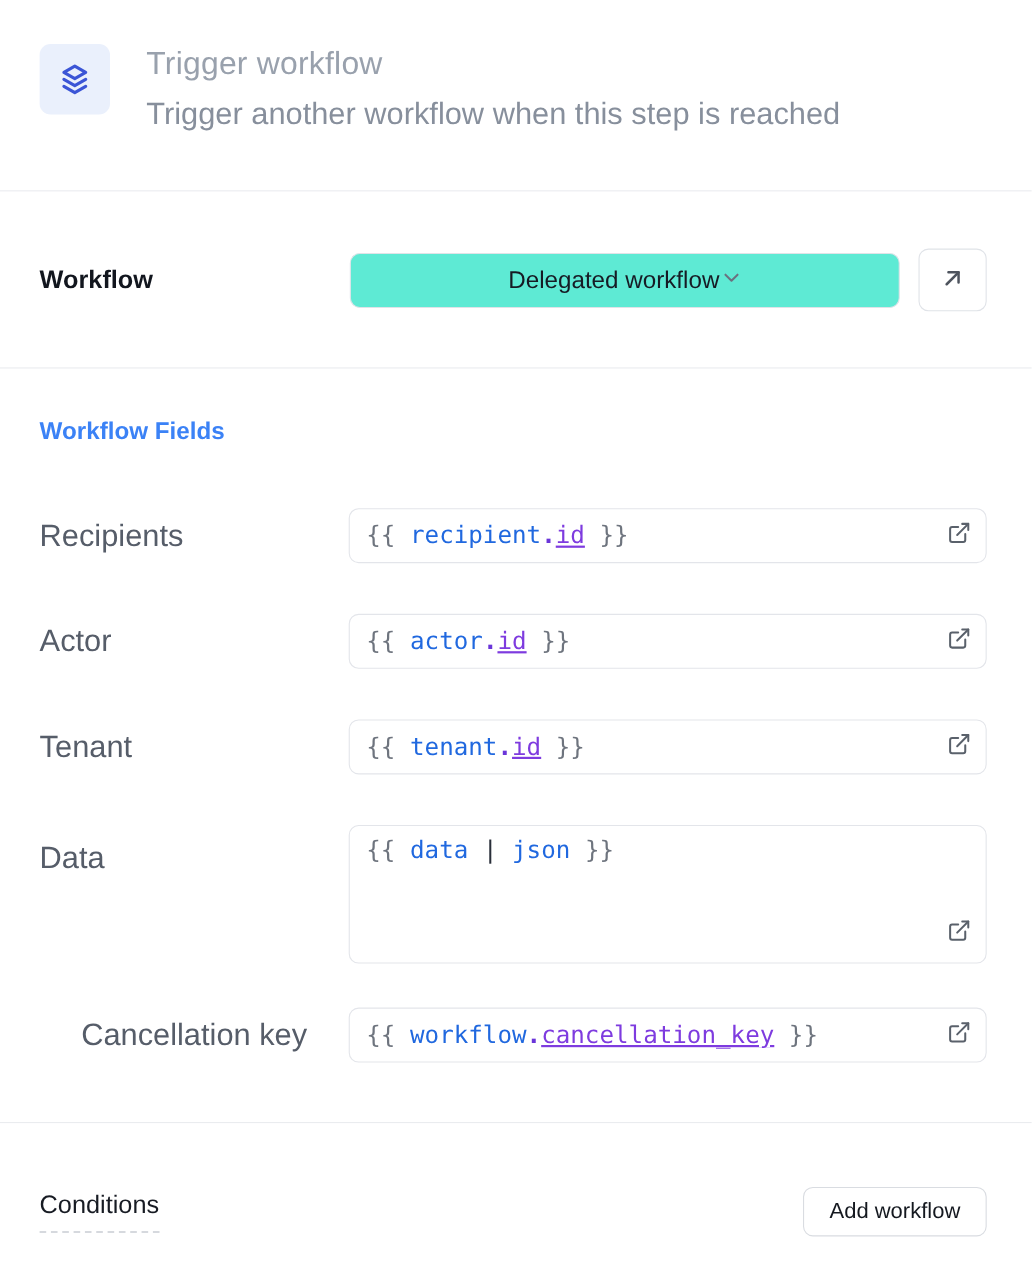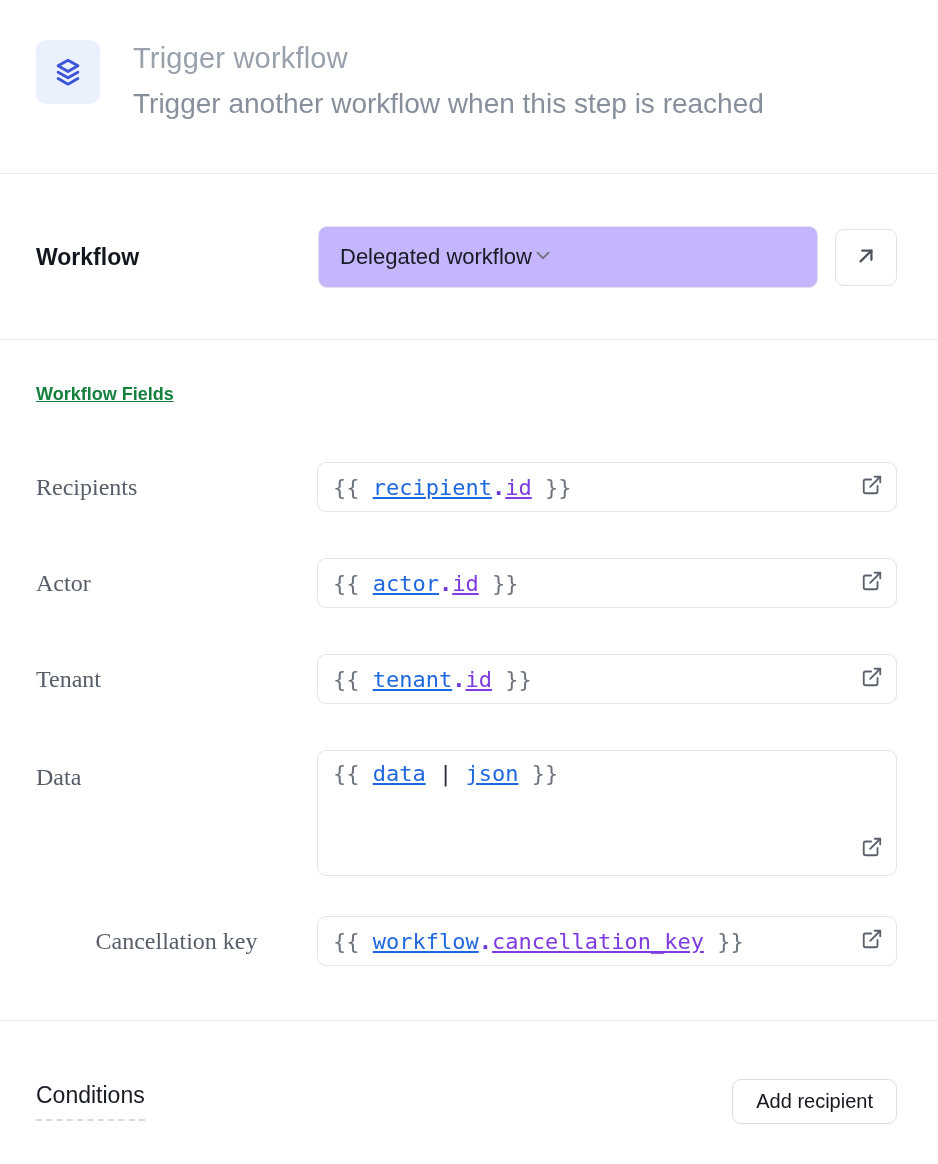--- a/index.html
+++ b/index.html
@@ -26,40 +26,40 @@
   .header-text h1{margin:2px 0 0;font-size:29px;font-weight:400;color:var(--text-muted);letter-spacing:.2px;}
   .header-text p{margin:17px 0 0;font-size:28px;line-height:24px;color:#878f9c;}
 
   hr.divider{border:none;border-top:1px solid var(--divider);margin:0;}
   .header + hr.divider{margin-top:57px;}
 
   
   .workflow-row{display:flex;align-items:center;justify-content:space-between;padding:52px 41px 51px 36px;}
   .row-title{font-size:23px;font-weight:600;color:var(--text-dark);}
   .workflow-controls{display:flex;align-items:center;gap:17px;}
-  .select{width:500px;height:62px;border:1px solid var(--border);border-radius:9px;background:#c4b5fd;
-    display:flex;align-items:center;justify-content:flex-start;padding:0 19px 0 21px;cursor:pointer;}
+  .select{width:500px;height:50px;border:1px solid var(--border);border-radius:9px;background:#5eead4;
+    display:flex;align-items:center;justify-content:center;padding:0 19px 0 21px;cursor:pointer;}
   .select .select-value{font-size:22px;color:#161b24;}
   .icon-btn{width:62px;height:57px;border:1px solid var(--border);border-radius:9px;background:#fff;
     display:flex;align-items:center;justify-content:center;cursor:pointer;padding:0;}
 
   
   .fields{padding:44px 41px 0 36px;}
-  .fields h2{margin:0 0 57px;font-size:18px;font-weight:700;color:#15803d;text-decoration:underline;}
+  .fields h2{margin:0 0 57px;font-size:22px;font-weight:700;color:#3b82f6;}
   .field-row{display:flex;align-items:center;margin-bottom:46px;}
   .field-row.tall{align-items:flex-start;margin-bottom:40px;}
   .field-row:last-child{margin-bottom:0;text-align:center;}
-  .field-label{width:281px;flex:none;font-size:24px;color:var(--text-label);font-family:Liberation Serif, serif;}
+  .field-label{width:281px;flex:none;font-size:28px;color:var(--text-label);}
   .field-row.tall .field-label{margin-top:14px;}
   .code-input{position:relative;flex:1;height:50px;border:1px solid #e3e5ea;border-radius:9px;background:#fff;
     display:flex;align-items:center;padding:0 48px 0 15px;cursor:text;}
   .field-row.tall .code-input{height:126px;align-items:flex-start;padding-top:10px;text-align:center;}
   .code-input code{font-family:"DejaVu Sans Mono",monospace;font-size:22px;white-space:pre;}
   .tk-brace{color:var(--code-gray);}
-  .tk-blue{color:var(--code-blue);text-decoration:underline;}
+  .tk-blue{color:var(--code-blue);}
   .tk-purple{color:var(--code-purple);text-decoration:underline;}
   .tk-dot{color:#6a35d9;font-weight:700;}
   .tk-pipe{color:#2a2f3a;}
   .tk-plain{color:#2a2f3a;}
   .ext-icon{position:absolute;right:13px;top:50%;transform:translateY(-50%);}
   .field-row.tall .ext-icon{top:auto;bottom:13px;transform:none;}
   .fields + hr.divider{margin-top:54px;}
 
   
   .conditions{display:flex;align-items:center;justify-content:space-between;padding:58px 41px 0 36px;}
@@ -181,16 +181,16 @@
   </span>
           </div>
         </div>
       </div>
   </section>
 
   <hr class="divider">
 
   <section class="conditions">
     <h2>Conditions</h2>
-    <button class="add-condition">Add recipient</button>
+    <button class="add-condition">Add workflow</button>
   </section>
 
 </div>
 
 </body></html>

